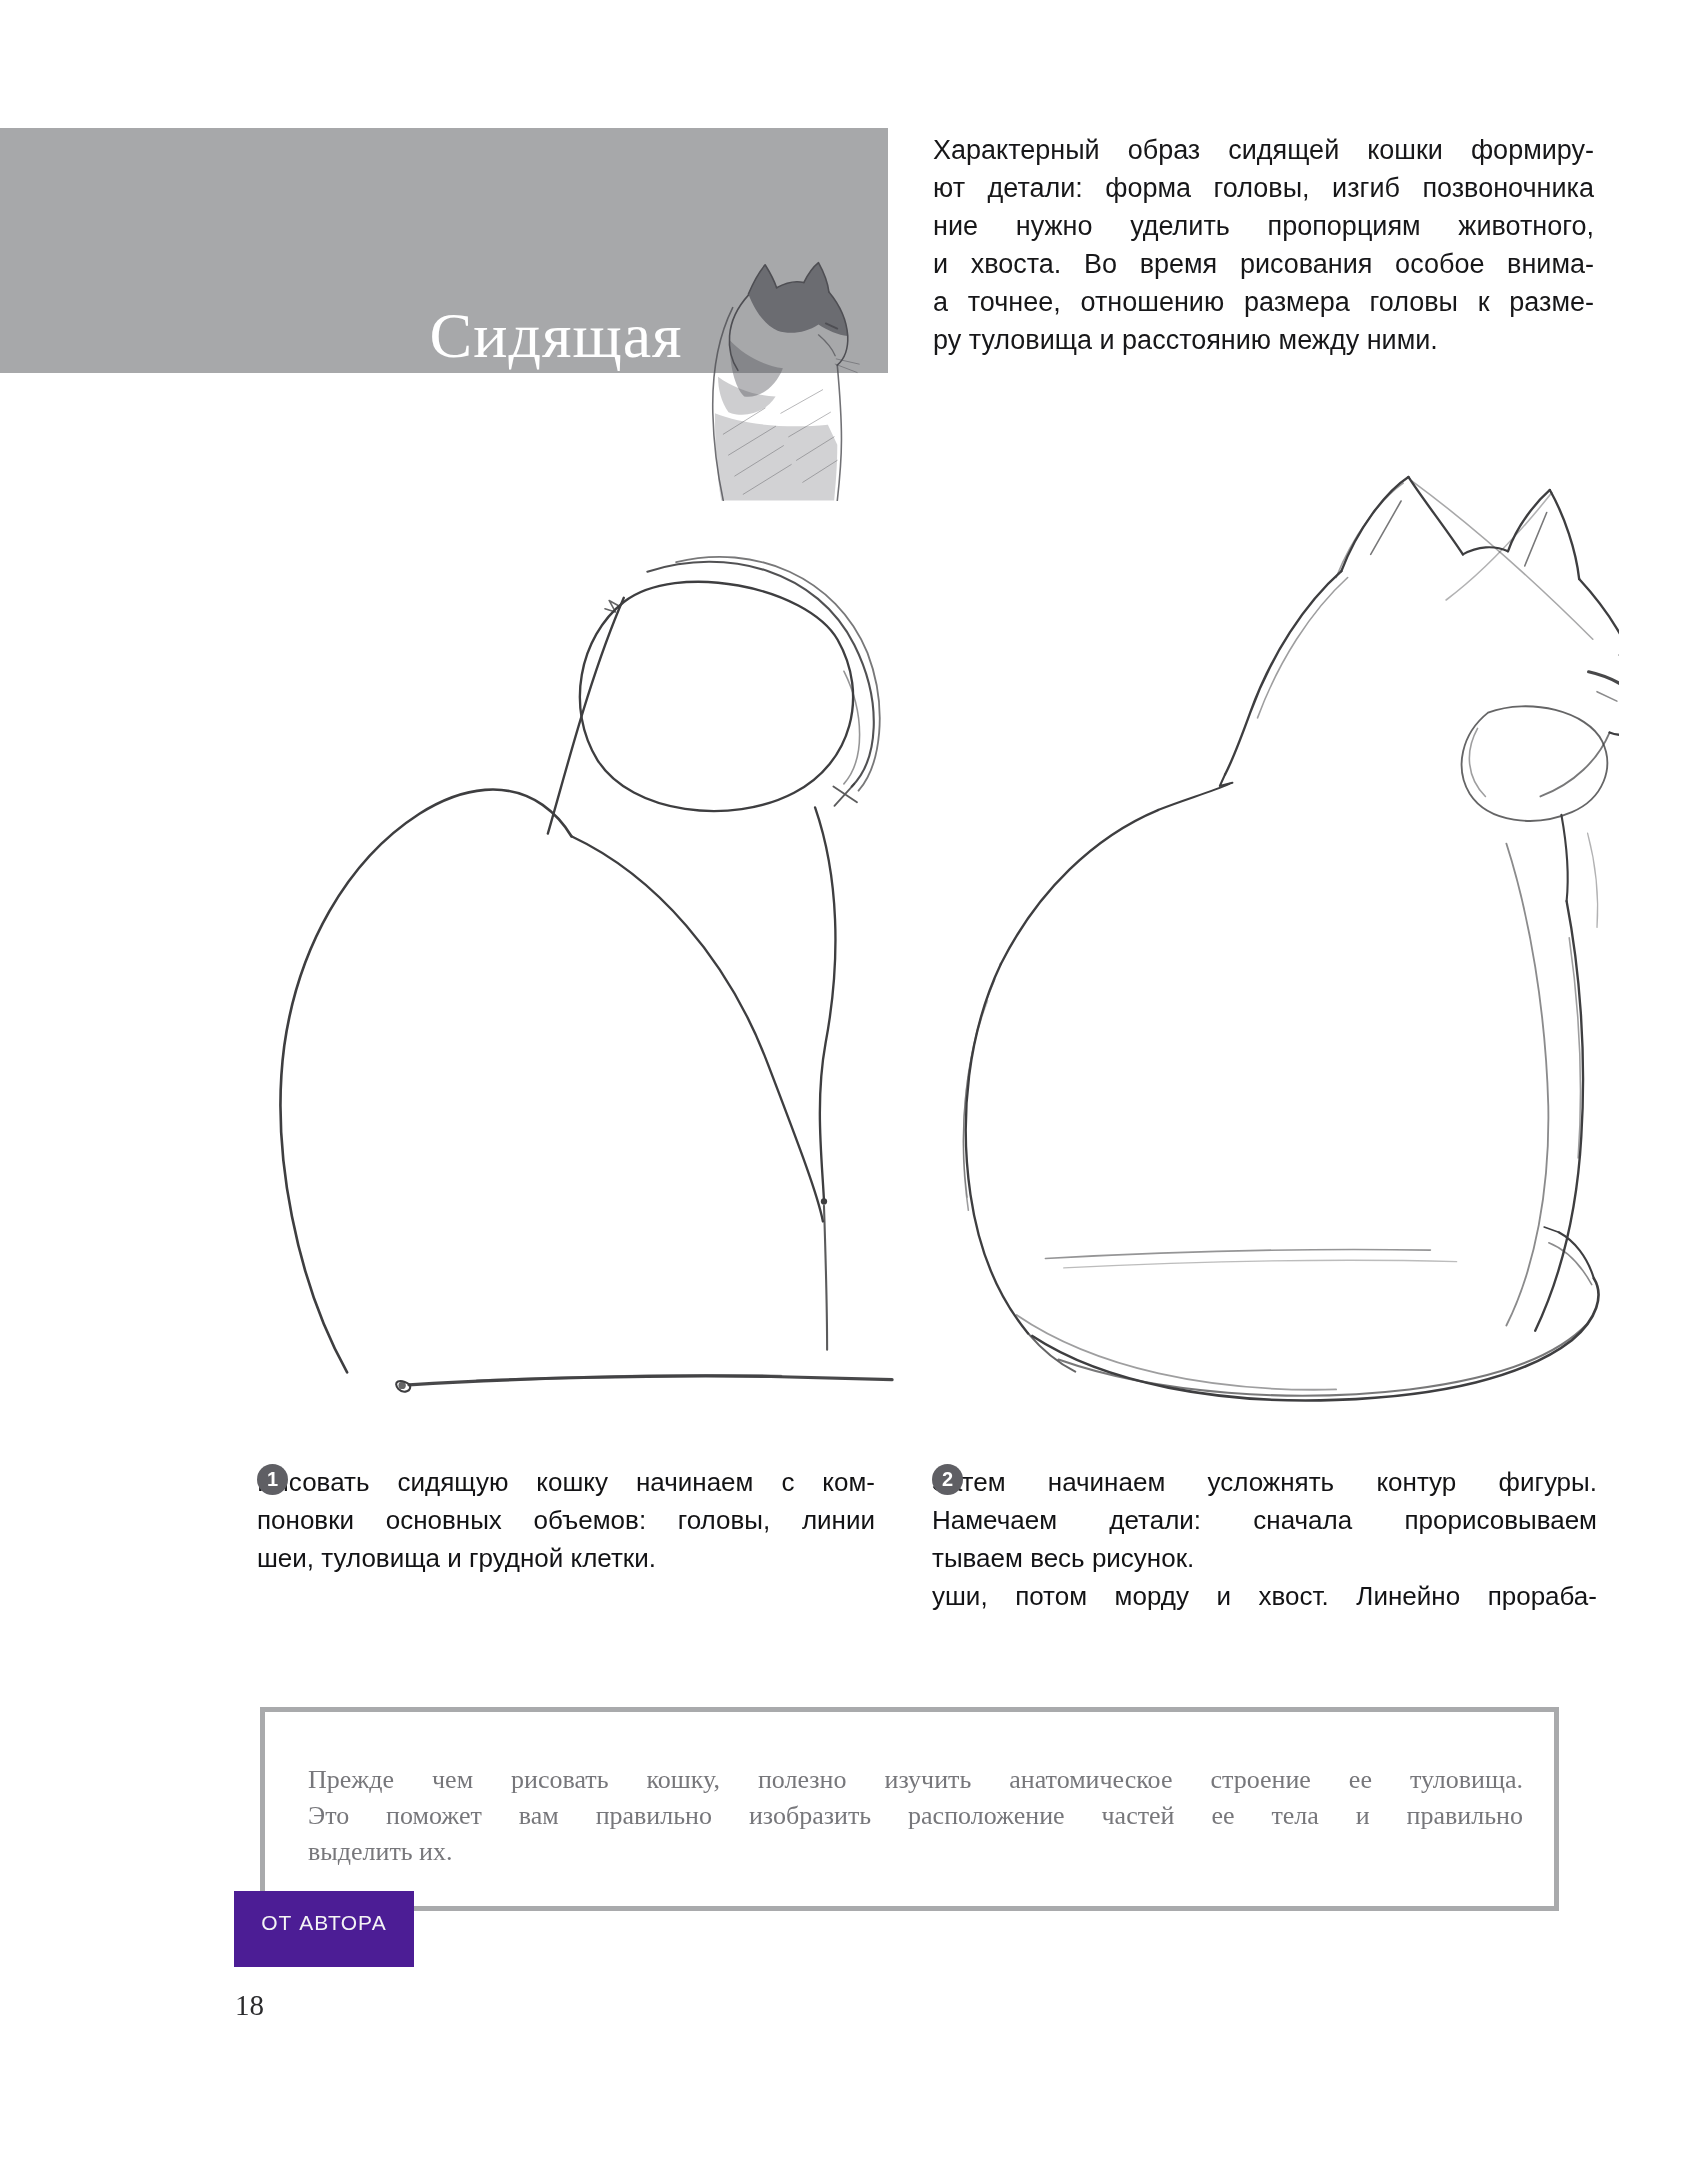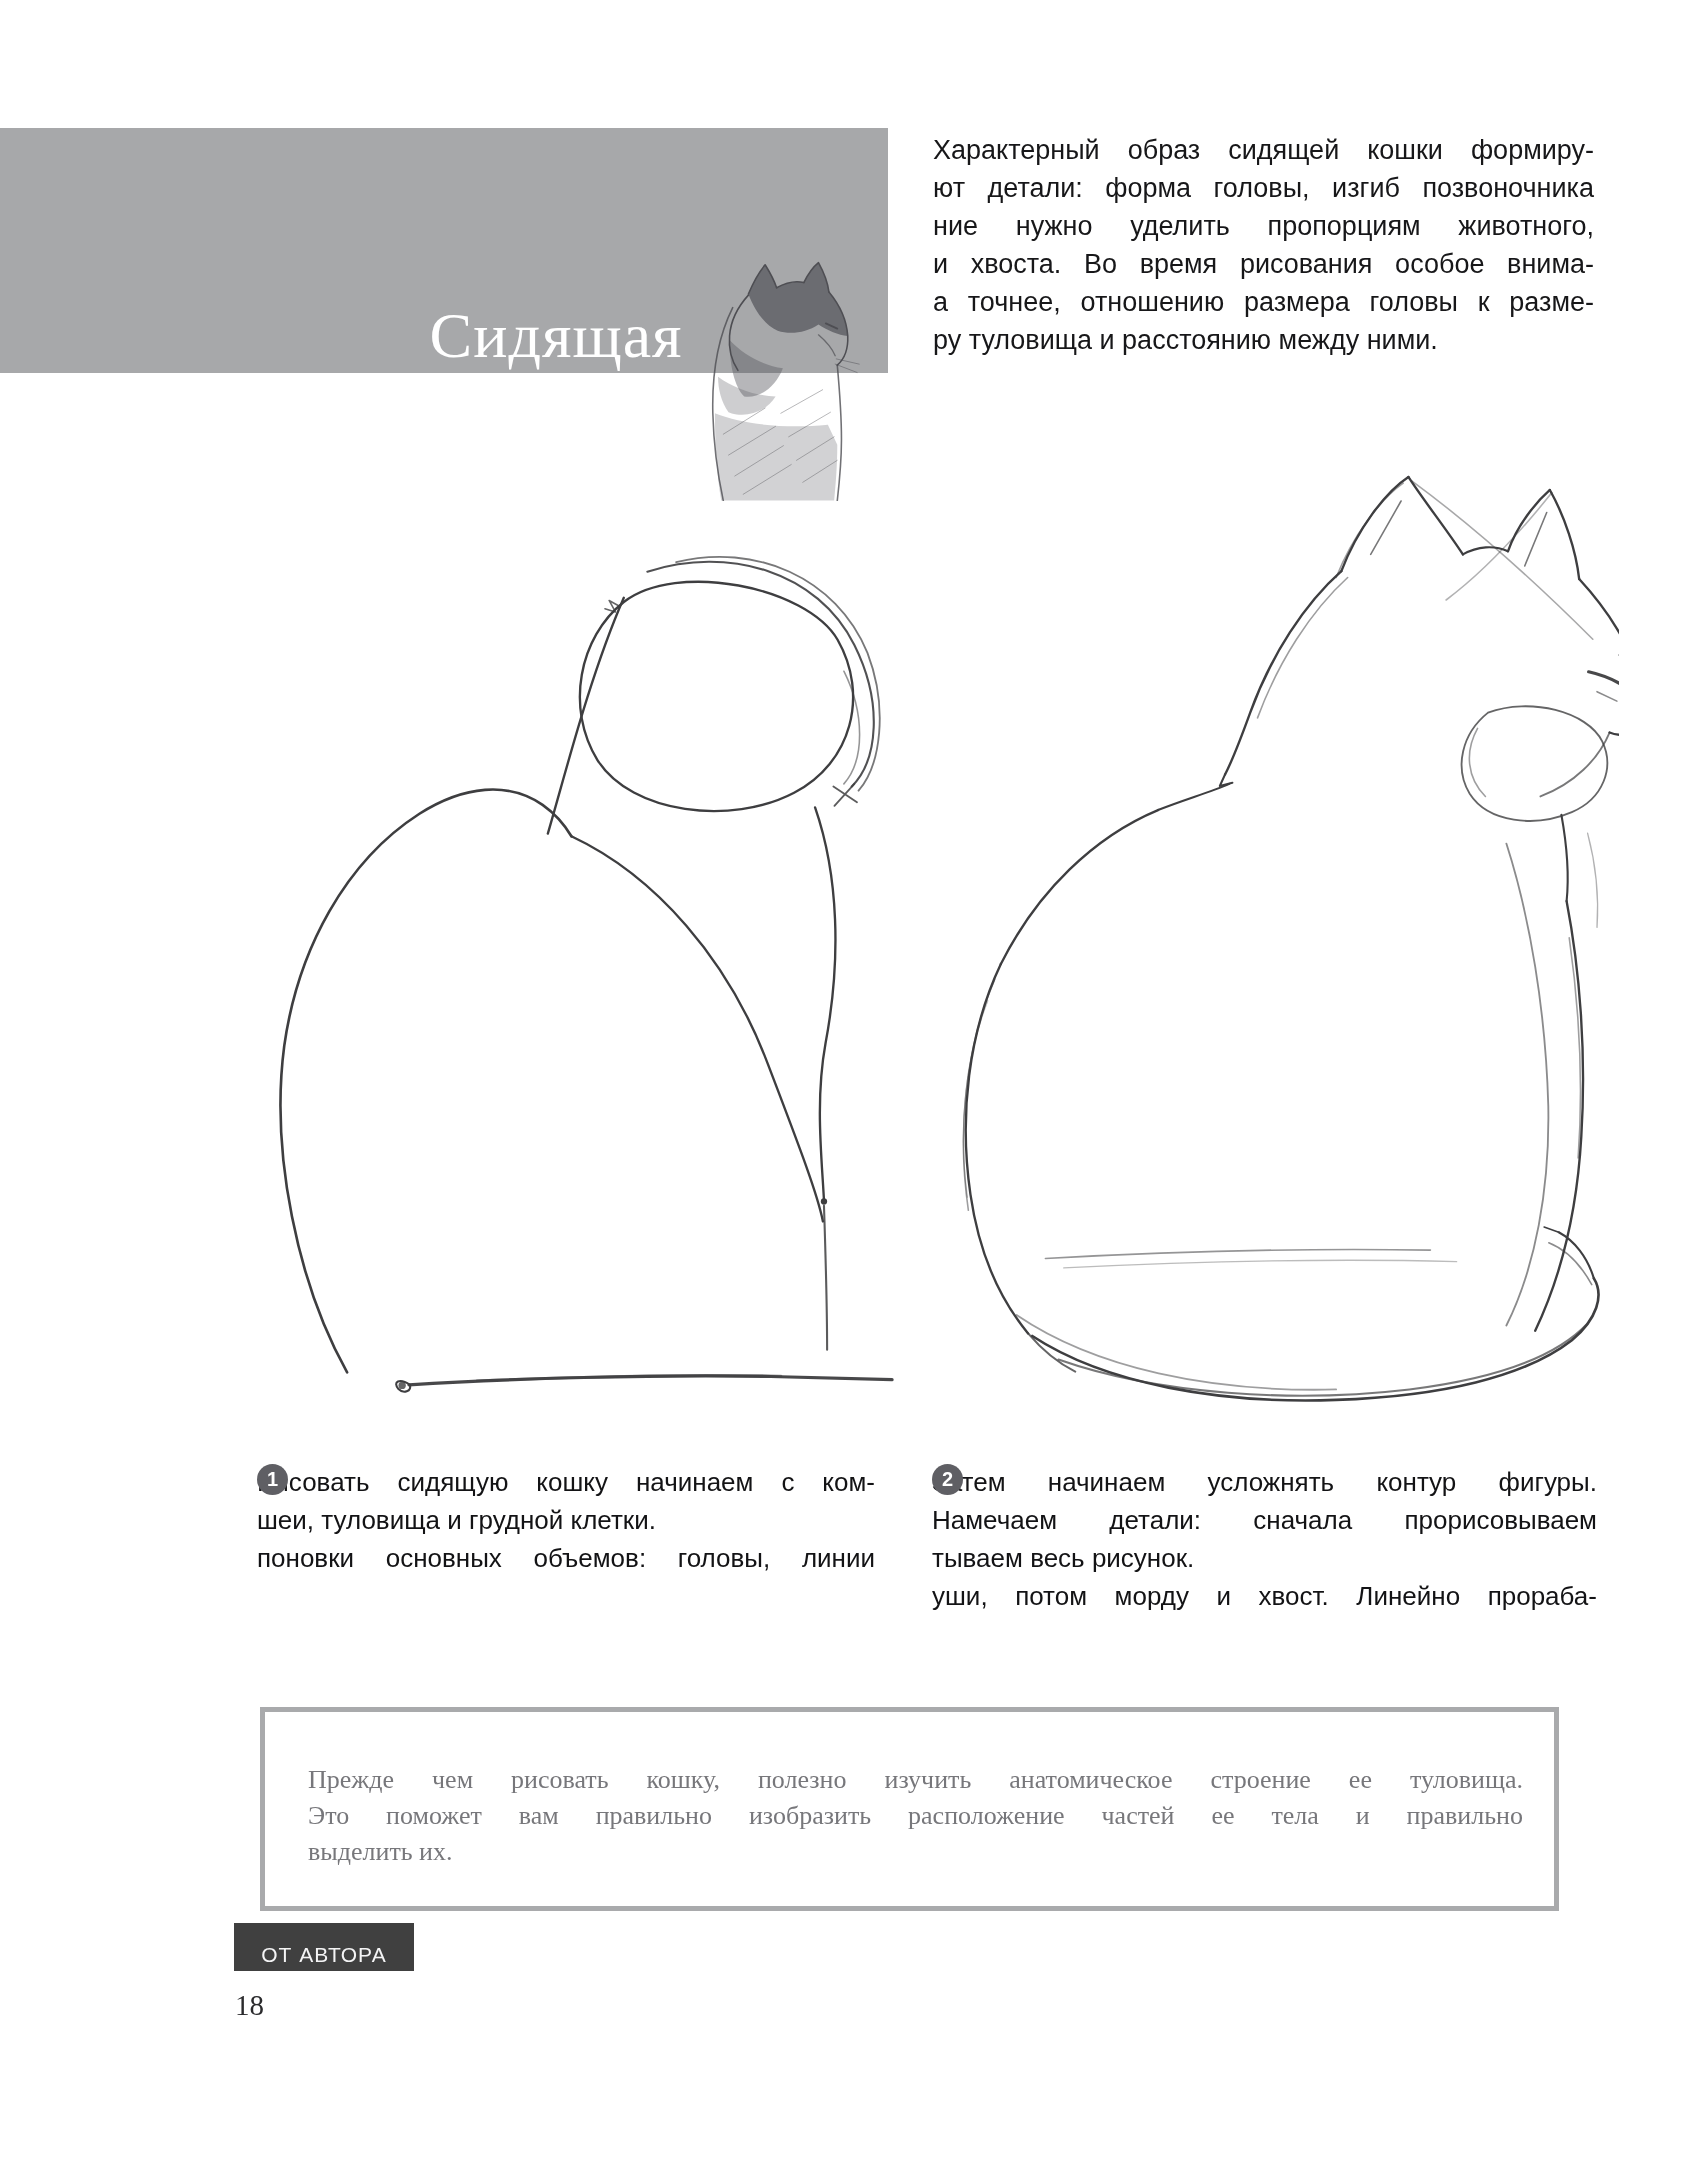--- a/index.html
+++ b/index.html
@@ -51,23 +51,23 @@
     position:absolute;left:260px;top:1707px;width:1299px;height:204px;
     border:5.2px solid #a9aaac;box-sizing:border-box;
     background:#ffffff;
   }
   .note-text{
     position:absolute;left:43px;top:50px;right:31px;
     font-family:"Liberation Serif","DejaVu Serif",serif;
     font-size:26px;line-height:36px;color:#77777b;
   }
   .note-tab{
-    position:absolute;left:234px;top:1891px;width:180px;height:48px;
-    background:#404040;z-index:3;
-    color:#f4f4f5;font-size:21px;line-height:64px;text-align:center;letter-spacing:1px;margin-top:32px;
+    position:absolute;left:234px;top:1891px;width:180px;height:76px;
+    background:#4c1d95;z-index:3;
+    color:#f4f4f5;font-size:21px;line-height:64px;text-align:center;letter-spacing:1px;
   }
   
   .page-number{
     position:absolute;left:235px;top:1989px;
     font-family:"Liberation Serif","DejaVu Serif",serif;
     font-size:29px;color:#2b2b2d;
   }
 </style>
 </head>
 <body>
@@ -206,22 +206,22 @@
       <path d="M1185 1462 l-28 -10" stroke-width="3"></path>
 
       <path d="M205 1512 C420 1500 700 1492 940 1496" stroke-width="3" opacity="0.55"></path>
       <path d="M240 1530 C480 1518 760 1512 990 1518" stroke-width="2.5" opacity="0.35"></path>
     </g>
   </svg>
 
   <div class="step step-1">
     <span class="badge">1</span>
     <span class="ln j">Рисовать сидящую кошку начинаем с ком-</span>
+    <span class="ln j">поновки основных объемов: головы, линии</span>
     <span class="ln jl">шеи, туловища и грудной клетки.</span>
-    <span class="ln j">поновки основных объемов: головы, линии</span>
   </div>
 
   <div class="step step-2">
     <span class="badge">2</span>
     <span class="ln j">Затем начинаем усложнять контур фигуры.</span>
     <span class="ln j">Намечаем детали: сначала прорисовываем</span>
     <span class="ln jl">тываем весь рисунок.</span>
     <span class="ln j">уши, потом морду и хвост. Линейно прораба-</span>
   </div>
 

